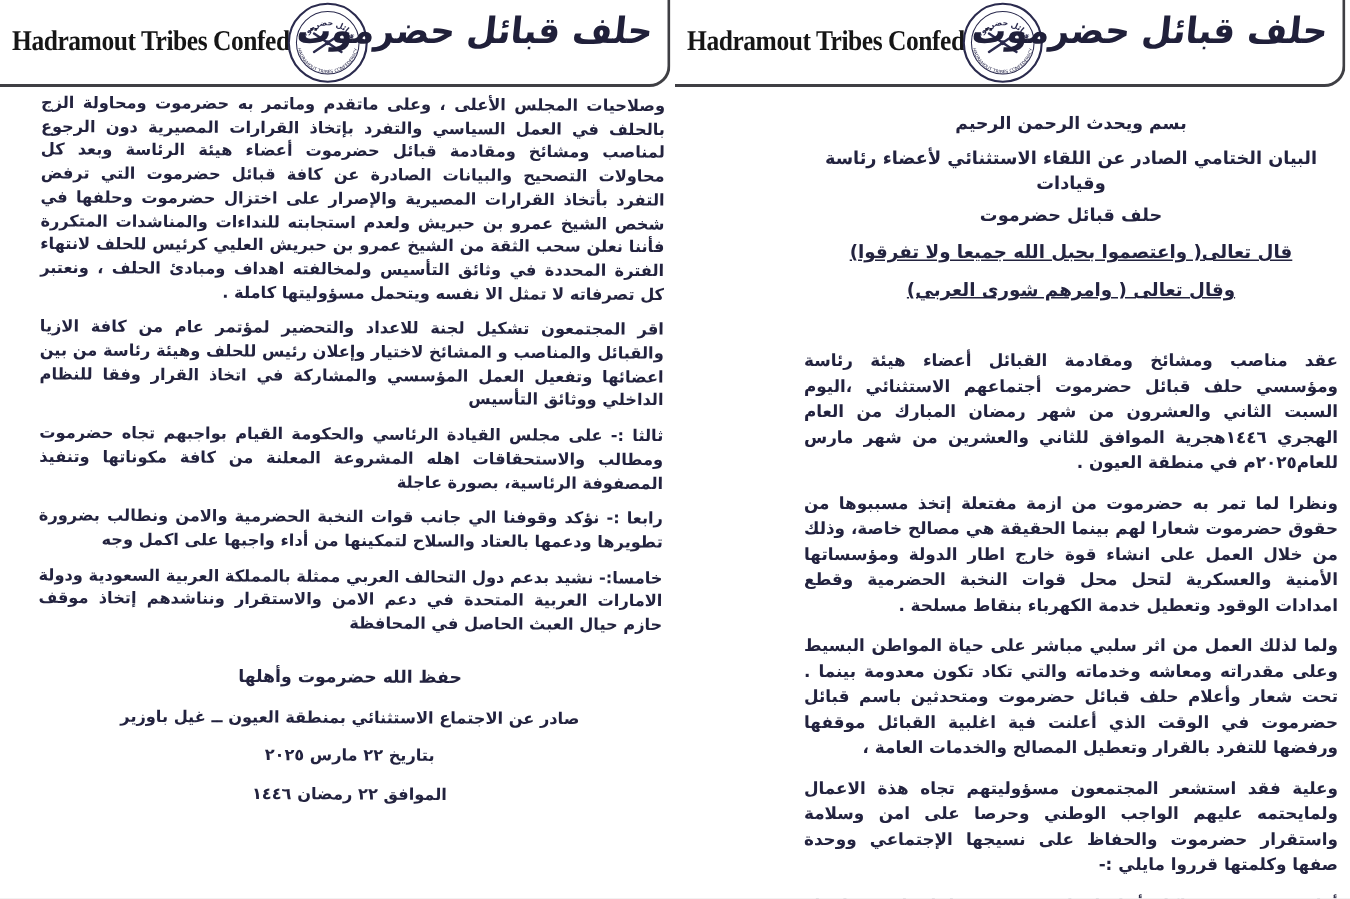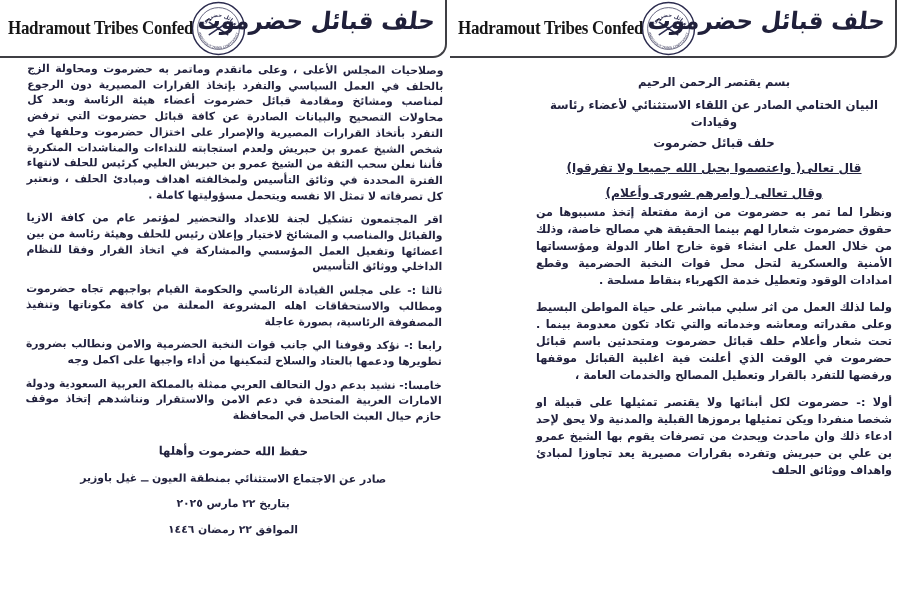--- a/index.html
+++ b/index.html
@@ -107,26 +107,28 @@
         <g stroke="#2b2b4e" stroke-width="1.6" stroke-linecap="round">
           <line x1="18" y1="33" x2="36" y2="21"></line>
           <line x1="18" y1="21" x2="36" y2="33"></line>
         </g>
         <circle cx="27" cy="27" r="1.6" fill="#2b2b4e"></circle>
       </svg>
       <span class="ar-callig">حلف قبائل حضرموت</span>
     </div>
 
     <div class="body-block">
-      <p class="center basmala">بسم يقتصر الرحمن الرحيم</p>
+      <p class="center basmala">بسم ويحدث الرحمن الرحيم</p>
       <p class="center doc-title">البيان الختامي الصادر  عن اللقاء الاستثنائي لأعضاء رئاسة وقيادات</p>
       <p class="center doc-title">حلف قبائل حضرموت</p>
       <p class="center quote">قال تعالى( واعتصموا بحبل الله جميعا ولا تفرقوا)</p>
-      <p class="center quote">وقال تعالى ( وامرهم شورى وأعلام)</p>
+      <p class="center quote">وقال تعالى ( وامرهم شورى العربي)</p>
 
+      <p class="lead-gap">عقد مناصب ومشائخ ومقادمة القبائل أعضاء هيئة رئاسة ومؤسسي حلف قبائل حضرموت أجتماعهم الاستثنائي ،اليوم السبت الثاني والعشرون من شهر رمضان المبارك من العام الهجري ١٤٤٦هجرية الموافق للثاني والعشرين من شهر مارس للعام٢٠٢٥م في منطقة العيون .</p>
       <p>ونظرا لما تمر به حضرموت من ازمة مفتعلة إتخذ مسببوها من حقوق حضرموت شعارا لهم بينما الحقيقة هي مصالح خاصة، وذلك من خلال العمل على انشاء قوة خارج  اطار الدولة ومؤسساتها الأمنية والعسكرية لتحل محل قوات النخبة الحضرمية وقطع امدادات الوقود وتعطيل خدمة الكهرباء بنقاط مسلحة .</p>
       <p>ولما لذلك العمل من اثر سلبي مباشر على حياة المواطن البسيط وعلى مقدراته ومعاشه وخدماته والتي تكاد تكون معدومة بينما . تحت شعار وأعلام حلف قبائل حضرموت ومتحدثين باسم قبائل حضرموت في الوقت الذي أعلنت فية اغلبية القبائل موقفها ورفضها للتفرد بالقرار وتعطيل المصالح والخدمات العامة ،</p>
+      <p>وعلية فقد استشعر المجتمعون مسؤوليتهم تجاه هذة الاعمال ولمايحتمه عليهم الواجب الوطني وحرصا على امن وسلامة واستقرار حضرموت والحفاظ على نسيجها الإجتماعي ووحدة صفها وكلمتها قرروا مايلي :-</p>
       <p>أولا :- حضرموت لكل أبنائها ولا يقتصر تمثيلها على قبيلة او شخصا منفردا ويكن تمثيلها  برموزها القبلية والمدنية ولا يحق لإحد ادعاء ذلك وان ماحدث ويحدث من تصرفات يقوم بها  الشيخ عمرو بن علي بن حبريش وتفرده بقرارات مصيرية يعد تجاوزا لمبادئ واهداف ووثائق  الحلف</p>
 
     </div>
   </div>
 
 </div>
 
 </body></html>

